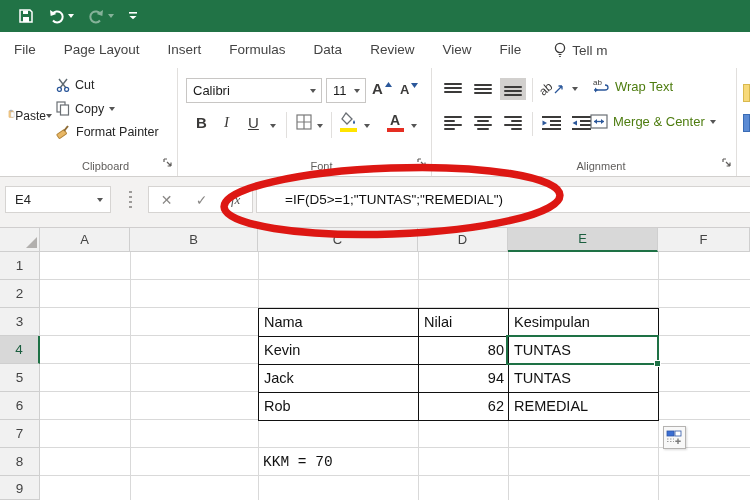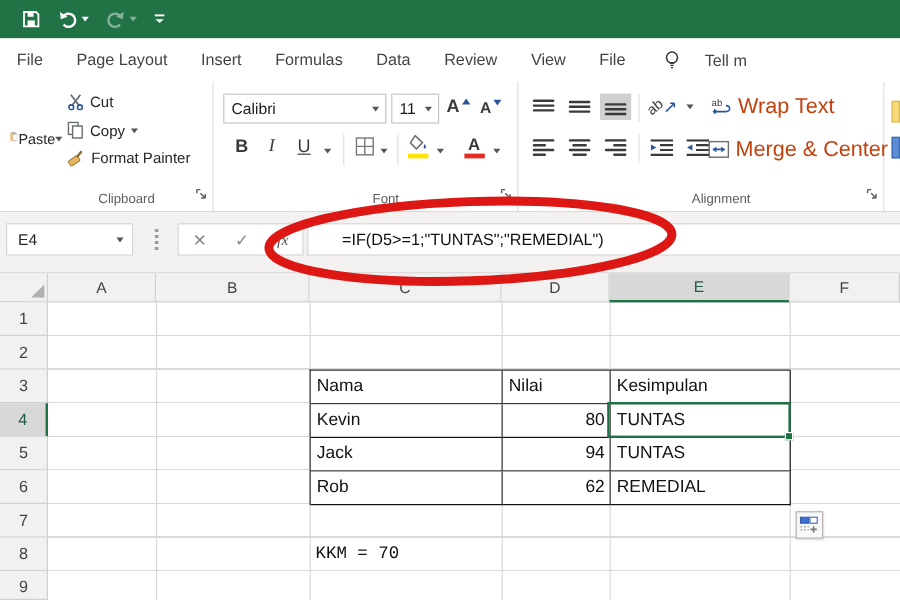--- a/index.html
+++ b/index.html
@@ -14,21 +14,21 @@
   .qat svg { display:block; }
   .caret-w { width:0;height:0;border-left:3.5px solid transparent;border-right:3.5px solid transparent;border-top:4px solid #fff; }
   .dim { opacity:.45; }
 
   
   .tabsbar { position:absolute; left:0; top:32px; width:750px; height:36px; background:#fff; display:flex; align-items:center; overflow:hidden; }
   .tab { font-size:13.5px; color:#444; padding:0 14px; height:36px; line-height:36px; white-space:nowrap; position:relative;text-align:center; }
   .tab.first { padding-left:14px; }
   .tab.active { color:#202020; font-weight:700; }
   .tab.active:after { content:""; position:absolute; left:12px; right:12px; bottom:1px; height:3px; background:#217346; }
-  .tellme { display:flex; align-items:center; gap:20px; margin-left:18px; font-size:13.5px; color:#444; white-space:nowrap;justify-content:flex-end; }
+  .tellme { display:flex; align-items:center; gap:5px; margin-left:18px; font-size:13.5px; color:#444; white-space:nowrap;justify-content:flex-end; }
 
   
   .ribbon { position:absolute; left:0; top:68px; width:750px; height:109px; background:#fff; border-bottom:1px solid #d2d0ce; }
   .group { position:absolute; top:0; height:108px; border-right:1px solid #e1dfdd; }
   .glabel { position:absolute; bottom:4px; left:0; right:14px; text-align:center; font-size:11px; color:#605e5c;padding-left:48px; }
   .launcher { position:absolute; bottom:4px; right:4px; }
   .g-clip { left:0; width:178px; }
   .g-font { left:178px; width:254px; }
   .g-align { left:432px; width:305px; }
 
@@ -44,21 +44,21 @@
   .b { font-weight:800; }
   .i { font-style:italic; font-family:"Liberation Serif", serif; }
   .u { text-decoration:underline; }
   .colorbar { position:absolute; height:4px; width:17px; }
   .vdiv { position:absolute; top:10px; height:56px; width:1px; background:#e1dfdd; }
 
   .alicon { display:flex; flex-direction:column; width:18px; }
   .alicon i { height:2px; background:#3b3a39; display:block; border-radius:1px; }
   .albtn { position:absolute; width:26px; height:22px; display:flex; align-items:center; justify-content:center; }
   .albtn.sel { background:#d2d0ce; }
-  .ribtext { font-size:18px; color:#c2410c; white-space:nowrap; }
+  .ribtext { font-size:13px; color:#4d7c0f; white-space:nowrap; }
 
   .sliver { position:absolute; width:7px; }
 
   
   .formulabar { position:absolute; left:0; top:177px; width:750px; height:51px; background:#f3f2f1; border-bottom:1px solid #d0cece; }
   .namebox { position:absolute; left:5px; top:9px; width:106px; height:27px; background:#fff; border:1px solid #d6d4d2; display:flex; align-items:center; }
   .namebox .val { flex:1; padding-left:9px; font-size:13px; color:#262626; }
   .dots { position:absolute; left:129px; top:14px; width:3px; height:18px;
           background:repeating-linear-gradient(to bottom, #9d9b99 0 2px, transparent 2px 5px); }
   .fxbox { position:absolute; left:148px; top:9px; width:105px; height:27px; background:#fff; border:1px solid #d6d4d2; display:flex; align-items:center; justify-content:space-around; }

